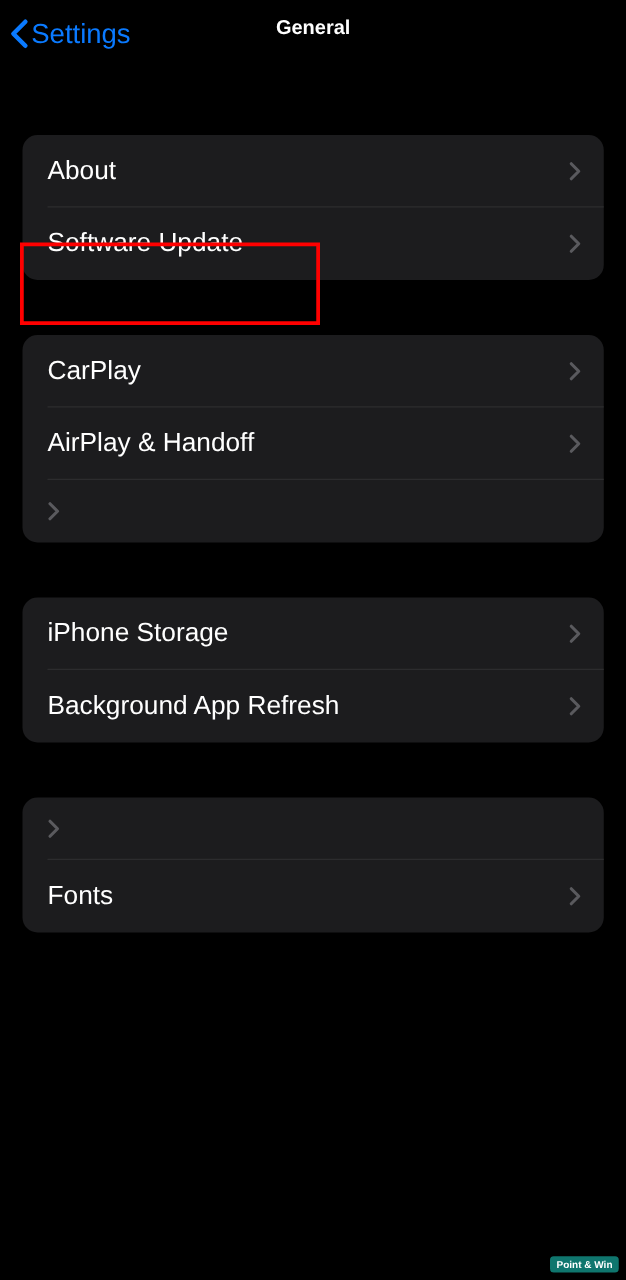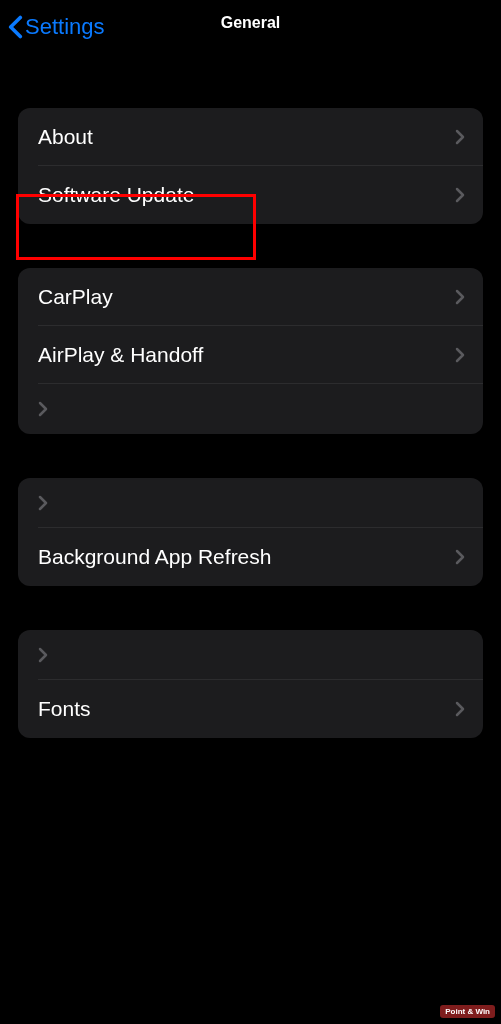--- a/index.html
+++ b/index.html
@@ -92,21 +92,21 @@
       left: 16px;
       width: 240px;
       height: 66px;
       top: 194px;
       z-index: 10;
     }
     .watermark {
       position: absolute;
       bottom: 6px;
       right: 6px;
-      background: #7f1d1d;
+      background: #0f766e;
       color: #fff;
       font-size: 8px;
       padding: 2px 5px;
       border-radius: 3px;
       font-weight: 600;
     }
   </style>
 </head>
 <body>
 
@@ -164,20 +164,21 @@
       <span class="chevron">
         <svg width="10" height="16" viewBox="0 0 10 16" fill="none">
             <path d="M2 2 L8 8 L2 14" stroke="#5a5a5e" stroke-width="2.5" stroke-linecap="round" stroke-linejoin="round"></path>
           </svg>
       </span>
     </div>
   </div>
 
   <div class="group">
     <div class="row">
+      <span class="row-label">iPhone Storage</span>
       <span class="chevron">
         <svg width="10" height="16" viewBox="0 0 10 16" fill="none">
             <path d="M2 2 L8 8 L2 14" stroke="#5a5a5e" stroke-width="2.5" stroke-linecap="round" stroke-linejoin="round"></path>
           </svg>
       </span>
     </div>
     <div class="row">
       <span class="row-label">Background App Refresh</span>
       <span class="chevron">
         <svg width="10" height="16" viewBox="0 0 10 16" fill="none">

